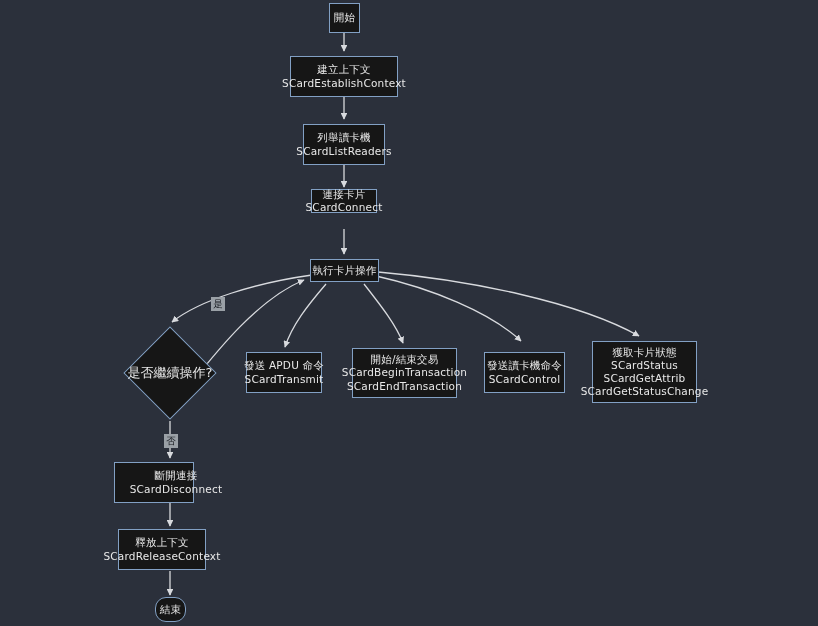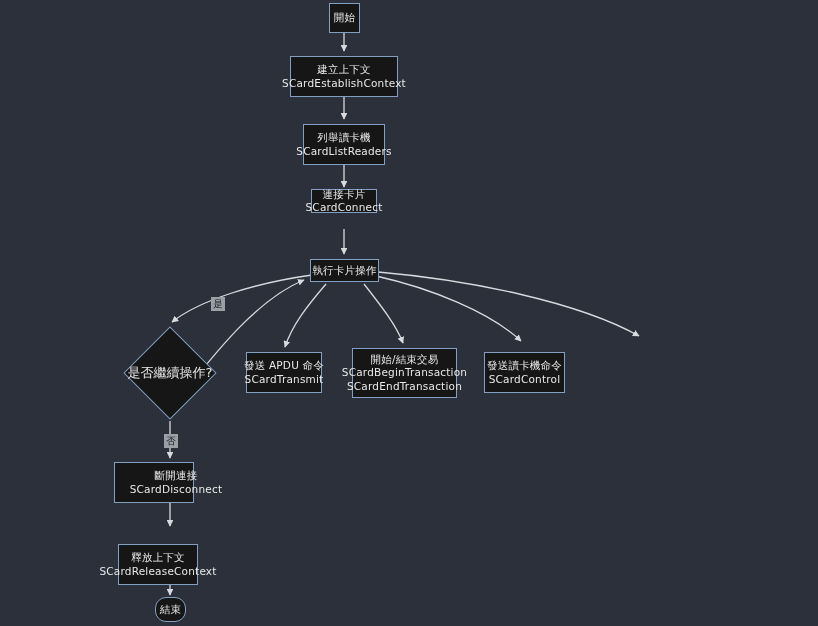--- a/index.html
+++ b/index.html
@@ -129,27 +129,33 @@
     <span class="cjk">開始/結束交易</span>
     <span class="api">SCardBeginTransaction</span>
     <span class="api">SCardEndTransaction</span>
   </div>
 
   <div class="node" style="left:484px;top:352px;width:81px;height:41px;">
     <span class="cjk">發送讀卡機命令</span>
     <span class="api">SCardControl</span>
   </div>
 
+  <div class="node" style="left:592px;top:341px;width:105px;height:62px;">
+    <span class="cjk">獲取卡片狀態</span>
+    <span class="api">SCardStatus</span>
+    <span class="api">SCardGetAttrib</span>
+    <span class="api">SCardGetStatusChange</span>
+  </div>
 
   <div class="node" style="left:114px;top:462px;width:80px;height:41px;padding-left:44px;">
     <span class="cjk">斷開連接</span>
     <span class="api">SCardDisconnect</span>
   </div>
 
-  <div class="node" style="left:118px;top:544px;width:80px;height:41px;">
+  <div class="node" style="left:118px;top:529px;width:88px;height:41px;">
     <span class="cjk">釋放上下文</span>
     <span class="api">SCardReleaseContext</span>
   </div>
 
   <div class="node terminal" style="left:155px;top:597px;width:31px;height:25px;border-radius:11px;">
     <span class="cjk">結束</span>
   </div>
 
 </div>
 

